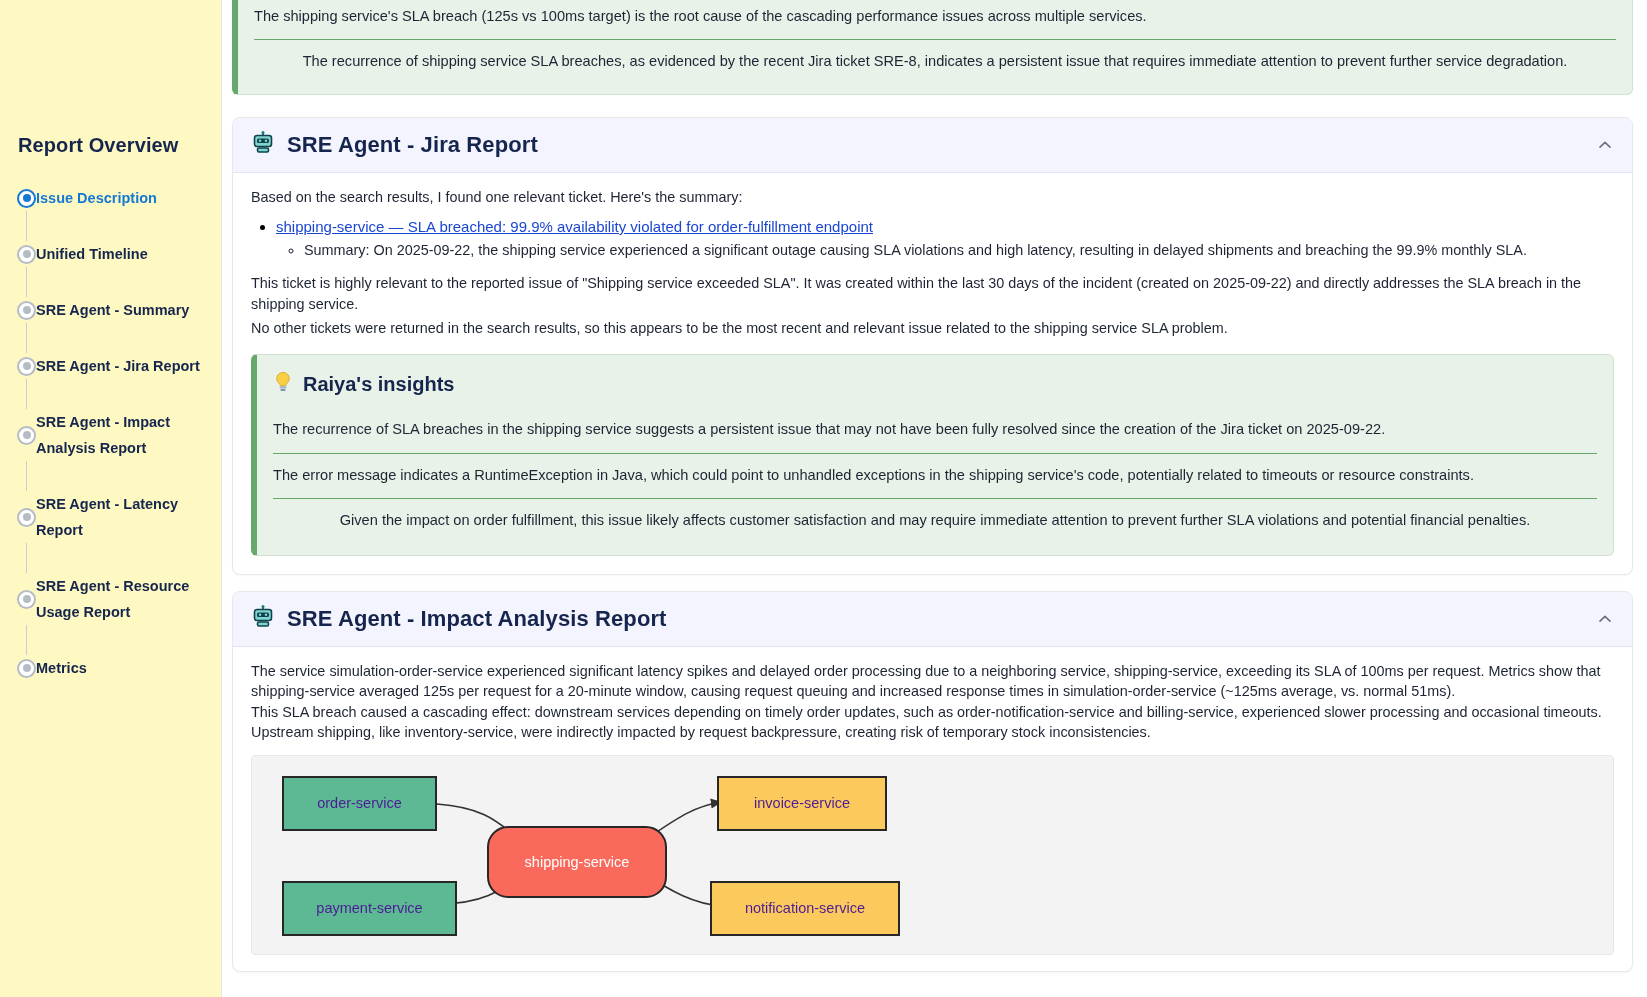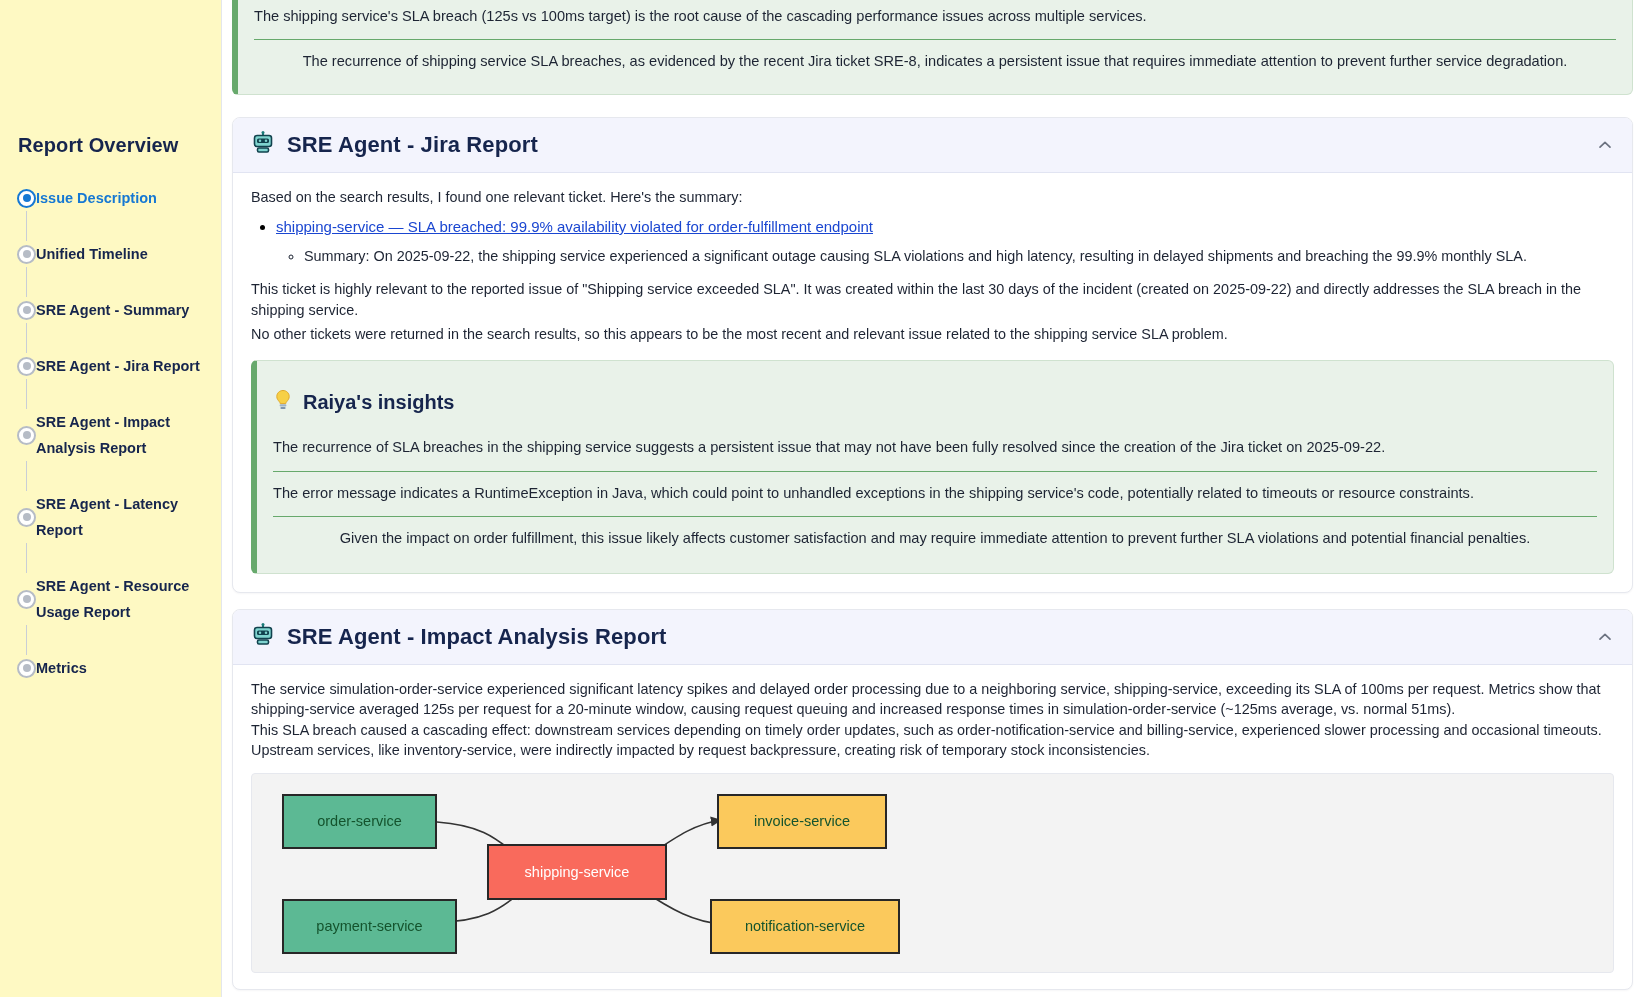--- a/index.html
+++ b/index.html
@@ -183,61 +183,61 @@
   ul.bullets {
     margin: 10px 0 12px 0;
     padding-left: 25px;
     list-style: disc;
   }
   ul.bullets > li {
     margin-bottom: 2px;
   }
   ul.bullets ul {
     list-style: circle;
-    margin: 9px 0 0 0;
+    margin: 3px 0 0 0;
     padding-left: 28px;
   }
   ul.bullets ul li {
     font-size: 14.4px;
     color: #1d2433;
     line-height: 1.55;
   }
   a.ticket-link {
     color: #1a46d1;
     text-decoration: underline;
     font-size: 15px;
   }
 
   .inner-insights {
     background: #e9f2e9;
     border: 1px solid #cfe2cf;
     border-left: 6px solid #67a96c;
     border-radius: 6px;
-    padding: 16px 16px 12px 16px;
+    padding: 4px 16px 12px 16px;
     margin: 16px 0 2px 0;
   }
 
   
   .diagram-wrap {
     background: #f3f3f3;
     border: 1px solid #e6e8ee;
     border-radius: 4px;
     margin-top: 12px;
     height: 200px;
     position: relative;
     overflow: hidden;
   }
   .node {
     position: absolute;
     border: 2px solid #272727;
     display: flex;
     align-items: center;
     justify-content: center;
     font-size: 14.5px;
-    color: #14532d;
+    color: #4c1d95;
     font-family: "Liberation Sans", sans-serif;
   }
   .node.green { background: #5cb994; }
   .node.yellow { background: #fbc95c; }
   .node.red { background: #f96a5c; color: #ffffff; }
 </style>
 </head>
 <body>
 
 <div class="app">
@@ -374,42 +374,42 @@
           <svg width="18" height="18" viewBox="0 0 18 18" fill="none">
             <path d="M4 11.2 L9 6.4 L14 11.2" stroke="#6b7280" stroke-width="1.7" stroke-linecap="round" stroke-linejoin="round"></path>
           </svg>
         </span>
       </div>
 
       <div class="card-body">
         <div id="impact-paragraphs">
             <p class="para tight">The service simulation-order-service experienced significant latency spikes and delayed order processing due to a neighboring service, shipping-service, exceeding its SLA of 100ms per request. Metrics show that shipping-service averaged 125s per request for a 20-minute window, causing request queuing and increased response times in simulation-order-service (~125ms average, vs. normal 51ms).</p>
             <p class="para tight">This SLA breach caused a cascading effect: downstream services depending on timely order updates, such as order-notification-service and billing-service, experienced slower processing and occasional timeouts.</p>
-            <p class="para tight">Upstream services, like inventory-service, were indirectly impacted by request backpressure, creating risk of temporary stock inconsistencies.</p>
+            <p class="para tight">Upstream shipping, like inventory-service, were indirectly impacted by request backpressure, creating risk of temporary stock inconsistencies.</p>
           </div>
 
         <div class="diagram-wrap">
           <svg width="1330" height="200" viewBox="0 0 1330 200" style="position:absolute;top:0;left:0;">
             <defs>
               <marker id="arrow" markerWidth="9" markerHeight="9" refX="7" refY="3.2" orient="auto">
                 <path d="M0,0 L7,3.2 L0,6.4 z" fill="#333"></path>
               </marker>
             </defs>
             <path d="M185,48 C240,52 250,72 272,86" stroke="#333" stroke-width="1.6" fill="none" marker-end="url(#arrow)"></path>
             <path d="M185,148 C240,148 255,128 272,116" stroke="#333" stroke-width="1.6" fill="none" marker-end="url(#arrow)"></path>
             <path d="M390,86 C420,66 440,50 470,46" stroke="#333" stroke-width="1.6" fill="none" marker-end="url(#arrow)"></path>
             <path d="M390,116 C420,136 442,148 470,150" stroke="#333" stroke-width="1.6" fill="none" marker-end="url(#arrow)"></path>
           </svg>
           <div class="node green" style="left:30px;top:20px;width:155px;height:55px;">
             <span>order-service</span>
           </div>
           <div class="node green" style="left:30px;top:125px;width:175px;height:55px;justify-content:center;">
             <span>payment-service</span>
           </div>
-          <div class="node red" style="left:235px;top:70px;width:180px;height:56px;">
+          <div class="node red" style="left:235px;top:70px;width:180px;height:72px;border-radius:21px;">
             <span>shipping-service</span>
           </div>
           <div class="node yellow" style="left:465px;top:20px;width:170px;height:55px;">
             <span>invoice-service</span>
           </div>
           <div class="node yellow" style="left:458px;top:125px;width:190px;height:55px;">
             <span>notification-service</span>
           </div>
         </div>
       </div>

